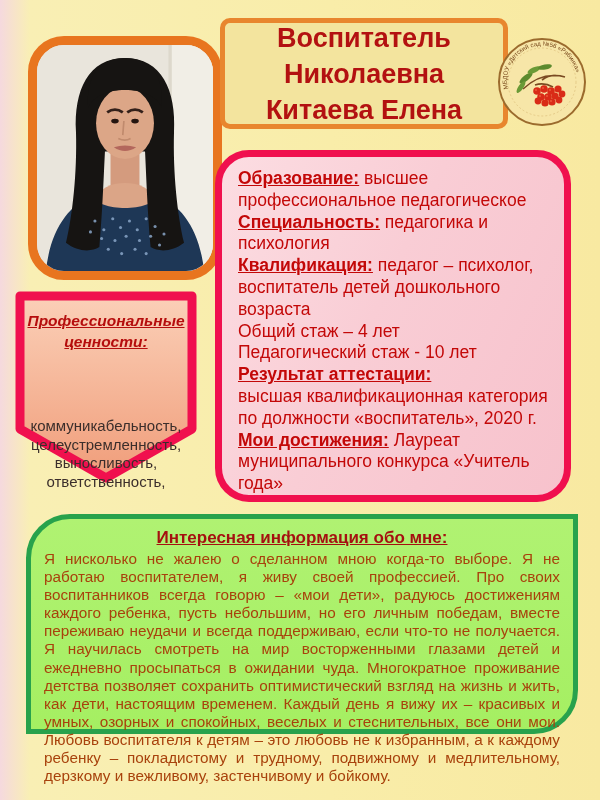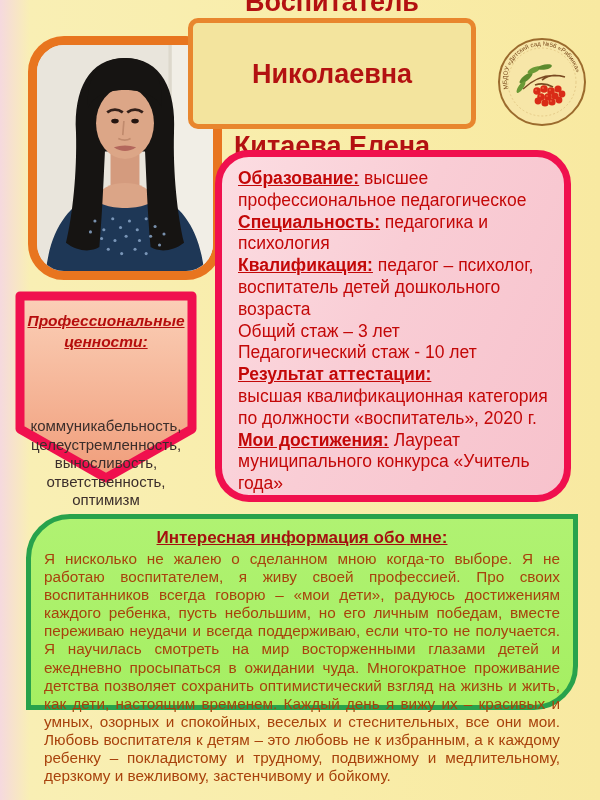--- a/index.html
+++ b/index.html
@@ -9,24 +9,24 @@
     background:linear-gradient(90deg,#f5d9de 0px,#f9efb4 30px,#f9eda9 55%,#f8e9a1 100%);
   }
   
   .photo-frame{
     position:absolute;left:28px;top:36px;width:176px;height:226px;
     border:9px solid #e8751f;border-radius:36px;overflow:hidden;background:#e9e5dc;
   }
   .photo-frame svg{display:block;width:100%;height:100%;}
   
   .title-card{
-    position:absolute;left:188px;top:18px;width:288px;height:111px;box-sizing:border-box;
+    position:absolute;left:220px;top:18px;width:288px;height:111px;box-sizing:border-box;
     background:#f3e49e;border:5px solid #e8862e;border-radius:10px;
     display:flex;flex-direction:column;justify-content:center;align-items:center;
-    color:#b31111;font-size:27px;font-weight:bold;line-height:36px;text-align:center;gap:36px;
+    color:#b31111;font-size:27px;font-weight:bold;line-height:36px;text-align:center;
   }
   
   .logo{position:absolute;left:497px;top:37px;width:90px;height:90px;}
   
   .values-banner{position:absolute;left:10px;top:288px;width:192px;height:200px;}
   .values-banner svg{position:absolute;left:0;top:0;width:100%;height:100%;}
   .values-title{
     position:absolute;top:22px;left:4px;right:4px;text-align:center;
     font-weight:bold;text-decoration:underline;color:#b50d0d;font-size:15.5px;line-height:21px;font-style:italic;
   }
@@ -37,21 +37,21 @@
   
   .info-card{
     position:absolute;left:215px;top:150px;width:356px;height:352px;box-sizing:border-box;
     border:7px solid #f0104e;border-radius:34px;
     background:linear-gradient(115deg,#fcdde2 0%,#f9cdd5 45%,#f7c2cc 100%);
     padding:11px 16px 16px;color:#c30808;font-size:17.5px;line-height:21.8px;
   }
   .entry .lbl{font-weight:bold;text-decoration:underline;}
   
   .about-card{
-    position:absolute;left:26px;top:514px;width:552px;height:196px;box-sizing:border-box;
+    position:absolute;left:26px;top:514px;width:552px;height:220px;box-sizing:border-box;
     border:5px solid #28a24c;border-radius:44px 0 44px 0;
     background:linear-gradient(180deg,#b0f272 0%,#a5ef62 100%);
     padding:7px 13px 0;color:#a8420c;
   }
   .about-title{
     text-align:center;font-weight:bold;text-decoration:underline;
     color:#a51010;font-size:17px;line-height:24px;
   }
   .about-body{text-align:justify;font-size:15.3px;line-height:18.1px;}
 </style>
@@ -166,29 +166,28 @@
         </linearGradient>
       </defs>
       <path d="M10,8 L182,8 L182,141 L96,190 L10,141 Z" fill="url(#shieldFill)" stroke="#f0104e" stroke-width="9" stroke-linejoin="round"></path>
     </svg>
     <div class="values-title">Профессиональные ценности:</div>
     <div class="values-list">
         <div>коммуникабельность,</div>
         <div>целеустремленность,</div>
         <div>выносливость,</div>
         <div>ответственность,</div>
-        <div>оптимизм</div>
       </div>
   </div>
 
   <div class="info-card">
       <div class="entry"><span class="lbl">Образование:</span> высшее профессиональное педагогическое</div>
       <div class="entry"><span class="lbl">Специальность:</span> педагогика и психология</div>
       <div class="entry"><span class="lbl">Квалификация:</span> педагог – психолог, воспитатель детей дошкольного возраста</div>
-      <div class="entry">Общий стаж – 3 лет</div>
+      <div class="entry">Общий стаж – 4 лет</div>
       <div class="entry">Педагогический стаж - 10 лет</div>
       <div class="entry"><span class="lbl">Результат аттестации:</span></div>
       <div class="entry">высшая квалификационная категория по должности «воспитатель», 2020 г.</div>
       <div class="entry"><span class="lbl">Мои достижения:</span> Лауреат муниципального конкурса «Учитель года»</div>
     </div>
 
   <div class="about-card">
     <div class="about-title">Интересная информация обо мне:</div>
     <div class="about-body">Я нисколько не жалею о сделанном мною когда-то выборе. Я не работаю воспитателем, я живу своей профессией. Про своих воспитанников всегда говорю – «мои дети», радуюсь достижениям каждого ребенка, пусть небольшим, но его личным победам, вместе переживаю неудачи и всегда поддерживаю, если что-то не получается. Я научилась смотреть на мир восторженными глазами детей и ежедневно просыпаться в ожидании чуда. Многократное проживание детства позволяет сохранить оптимистический взгляд на жизнь и жить, как дети, настоящим временем. Каждый день я вижу их – красивых и умных, озорных и спокойных, веселых и стеснительных, все они мои. Любовь воспитателя к детям – это любовь не к избранным, а к каждому ребенку – покладистому и трудному, подвижному и медлительному, дерзкому и вежливому, застенчивому и бойкому.</div>
   </div>

